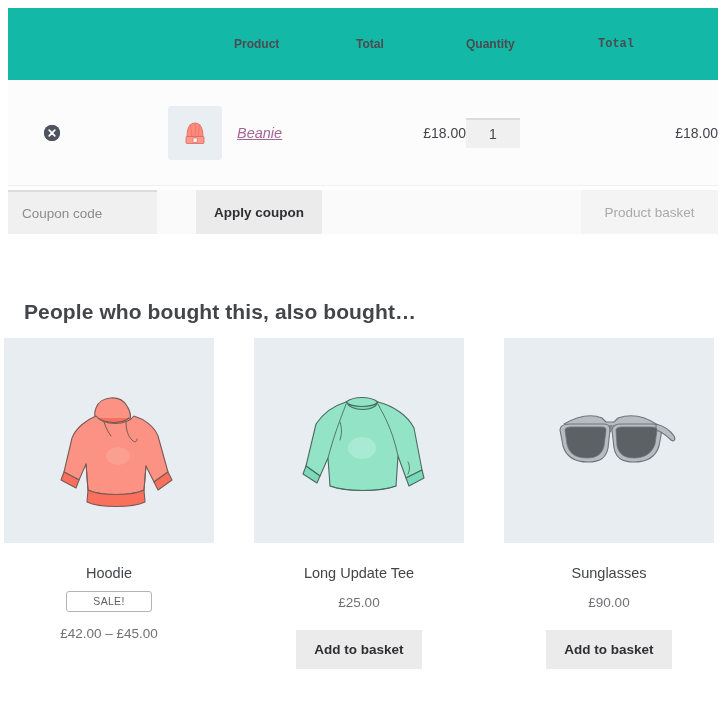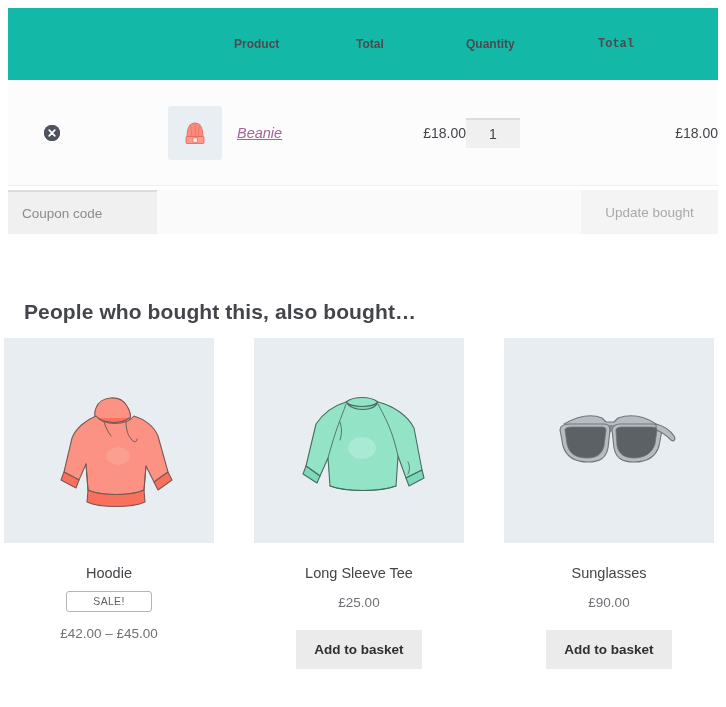--- a/index.html
+++ b/index.html
@@ -278,22 +278,23 @@
         </td>
         <td class="cell-total">£18.00</td>
       </tr>
     </tbody>
   </table>
   <div class="row-sep"></div>
 </div>
 
 <div class="coupon-row">
   <input class="coupon-input" type="text" placeholder="Coupon code" style="">
+  <button class="apply-btn">Apply coupon</button>
   <div class="coupon-spacer"></div>
-  <button class="update-btn">Update bought</button>
+  <button class="update-btn">Product basket</button>
 </div>
 
 <h2 class="upsell-heading">People who bought this, also bought…</h2>
 
 <div class="cards">
 
   <div class="card">
     <div class="card-img">
       <svg width="150" height="150" viewBox="0 0 150 150" aria-hidden="true">
         <g stroke="#7a5a55" stroke-width="1.1" fill="#fb9283" stroke-linejoin="round" stroke-linecap="round">
@@ -330,21 +331,21 @@
         <g stroke="#4a6b60" stroke-width="0.9" fill="none" stroke-linecap="round">
           <path d="M62 38 C58 50 52 62 44 92"></path>
           <path d="M94 38 C100 50 108 62 114 90"></path>
           <path d="M46 120 C62 126 96 126 112 120"></path>
           <path d="M56 56 C58 62 58 68 56 74"></path>
           <path d="M124 96 C126 100 126 104 124 108"></path>
         </g>
         <ellipse cx="78" cy="82" rx="14" ry="11" fill="#b6eeda" opacity="0.6" stroke="none"></ellipse>
       </svg>
     </div>
-    <div class="card-title">Long Sleeve Tee</div>
+    <div class="card-title">Long Update Tee</div>
     <div class="card-price">£25.00</div>
     <button class="card-btn">Add to basket</button>
   </div>
 
   <div class="card">
     <div class="card-img">
       <svg width="150" height="150" viewBox="0 0 150 150" aria-hidden="true">
         <g stroke="#6e7478" stroke-width="1.1" fill="#b6bcc2" stroke-linejoin="round" stroke-linecap="round">
           <path d="M30 58 C44 50 58 48 68 52 L72 56 L80 56 L84 52 C96 48 110 50 122 58 C116 60 108 60 102 60 L50 60 C44 60 36 60 30 58 Z"></path>
           <path d="M26 64 C26 60 30 58 36 58 L70 58 C74 58 76 60 76 64 L74 82 C72 92 66 96 54 96 C40 96 32 90 29 80 Z"></path>

